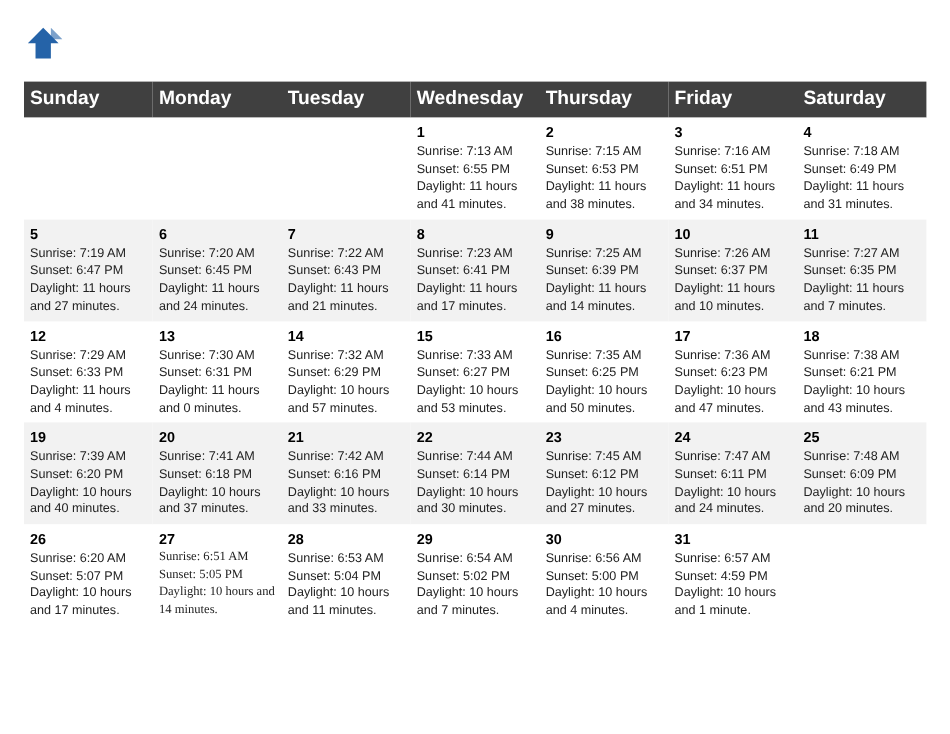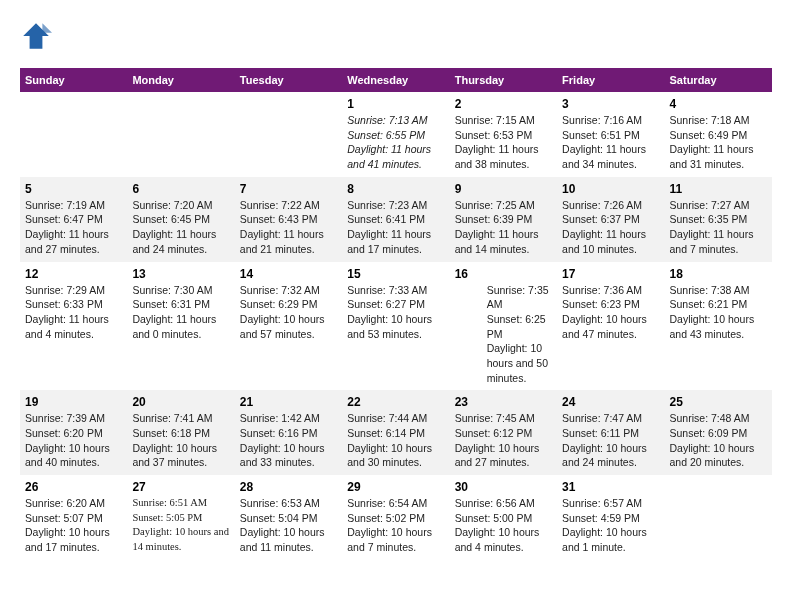--- a/index.html
+++ b/index.html
@@ -42,25 +42,25 @@
     .subtitle {
       font-size: 14px;
       color: #444;
     }
     table {
       width: 100%;
       border-collapse: collapse;
       font-size: 11px;
     }
     thead th {
-      background-color: #701a75;
+      background-color: #404040;
       color: #fff;
       text-align: left;
       padding: 6px 5px;
-      font-size: 11px;
+      font-size: 16px;
       font-weight: bold;
     }
     tbody tr {
       vertical-align: top;
     }
     tbody tr:nth-child(odd) {
       background-color: #fff;
     }
     tbody tr:nth-child(even) {
       background-color: #f2f2f2;
@@ -116,21 +116,21 @@
         <th>Saturday</th>
       </tr>
   </thead>
   <tbody id="calendar-body">
       <tr>
         <td></td>
         <td></td>
         <td></td>
         <td>
           <span class="date-num">1</span>
-          <div class="cell-text" style="white-space: pre-line; font-style: italic;">Sunrise: 7:13 AM
+          <div class="cell-text" style="white-space: pre-line;">Sunrise: 7:13 AM
 Sunset: 6:55 PM
 Daylight: 11 hours and 41 minutes.</div>
         </td>
         <td>
           <span class="date-num">2</span>
           <div class="cell-text" style="white-space: pre-line;">Sunrise: 7:15 AM
 Sunset: 6:53 PM
 Daylight: 11 hours and 38 minutes.</div>
         </td>
         <td>
@@ -210,21 +210,21 @@
 Daylight: 10 hours and 57 minutes.</div>
         </td>
         <td>
           <span class="date-num">15</span>
           <div class="cell-text" style="white-space: pre-line;">Sunrise: 7:33 AM
 Sunset: 6:27 PM
 Daylight: 10 hours and 53 minutes.</div>
         </td>
         <td>
           <span class="date-num">16</span>
-          <div class="cell-text" style="white-space: pre-line; margin-left: 32px;">Sunrise: 7:35 AM
+          <div class="cell-text" style="white-space: pre-line;">Sunrise: 7:35 AM
 Sunset: 6:25 PM
 Daylight: 10 hours and 50 minutes.</div>
         </td>
         <td>
           <span class="date-num">17</span>
           <div class="cell-text" style="white-space: pre-line;">Sunrise: 7:36 AM
 Sunset: 6:23 PM
 Daylight: 10 hours and 47 minutes.</div>
         </td>
         <td>
@@ -242,21 +242,21 @@
 Daylight: 10 hours and 40 minutes.</div>
         </td>
         <td>
           <span class="date-num">20</span>
           <div class="cell-text" style="white-space: pre-line;">Sunrise: 7:41 AM
 Sunset: 6:18 PM
 Daylight: 10 hours and 37 minutes.</div>
         </td>
         <td>
           <span class="date-num">21</span>
-          <div class="cell-text" style="white-space: pre-line;">Sunrise: 1:42 AM
+          <div class="cell-text" style="white-space: pre-line;">Sunrise: 7:42 AM
 Sunset: 6:16 PM
 Daylight: 10 hours and 33 minutes.</div>
         </td>
         <td>
           <span class="date-num">22</span>
           <div class="cell-text" style="white-space: pre-line;">Sunrise: 7:44 AM
 Sunset: 6:14 PM
 Daylight: 10 hours and 30 minutes.</div>
         </td>
         <td>

